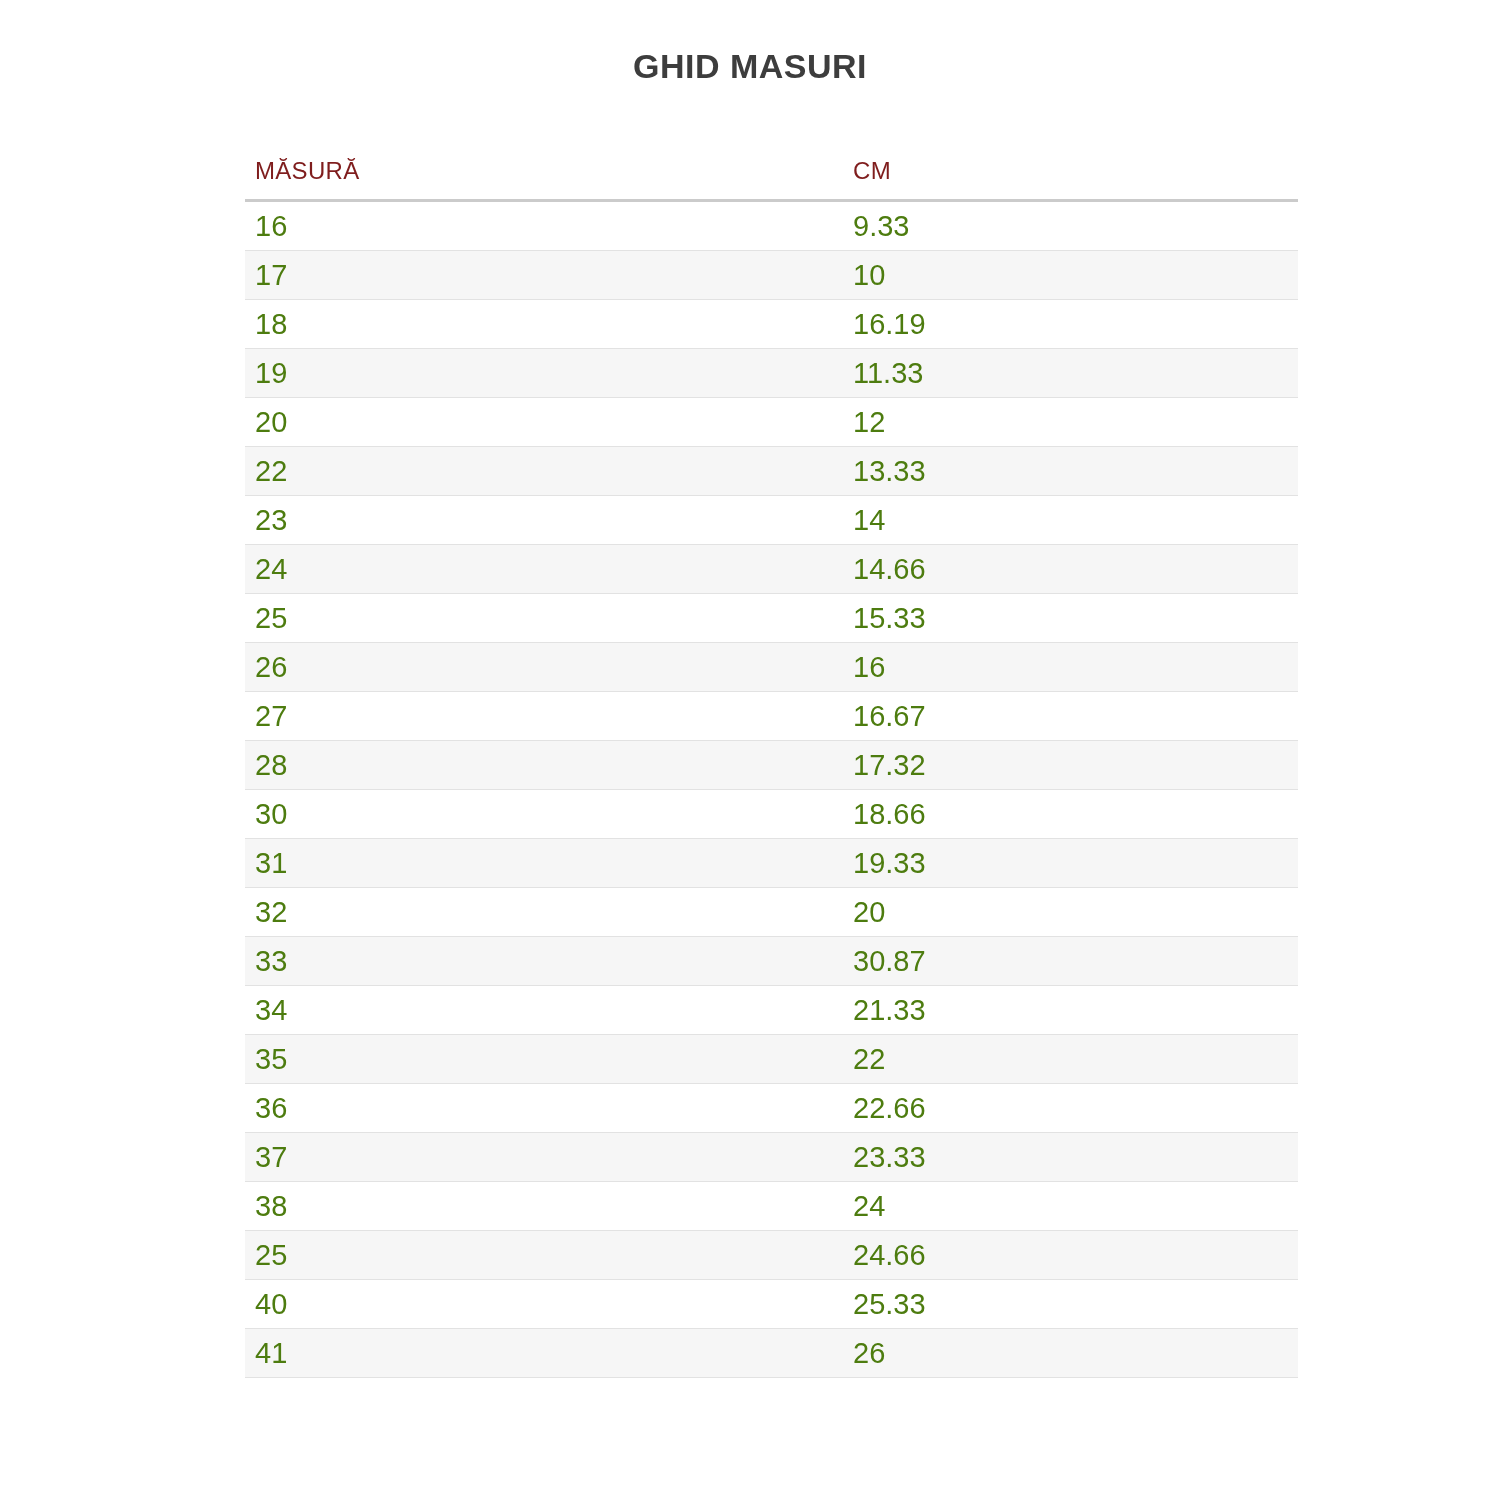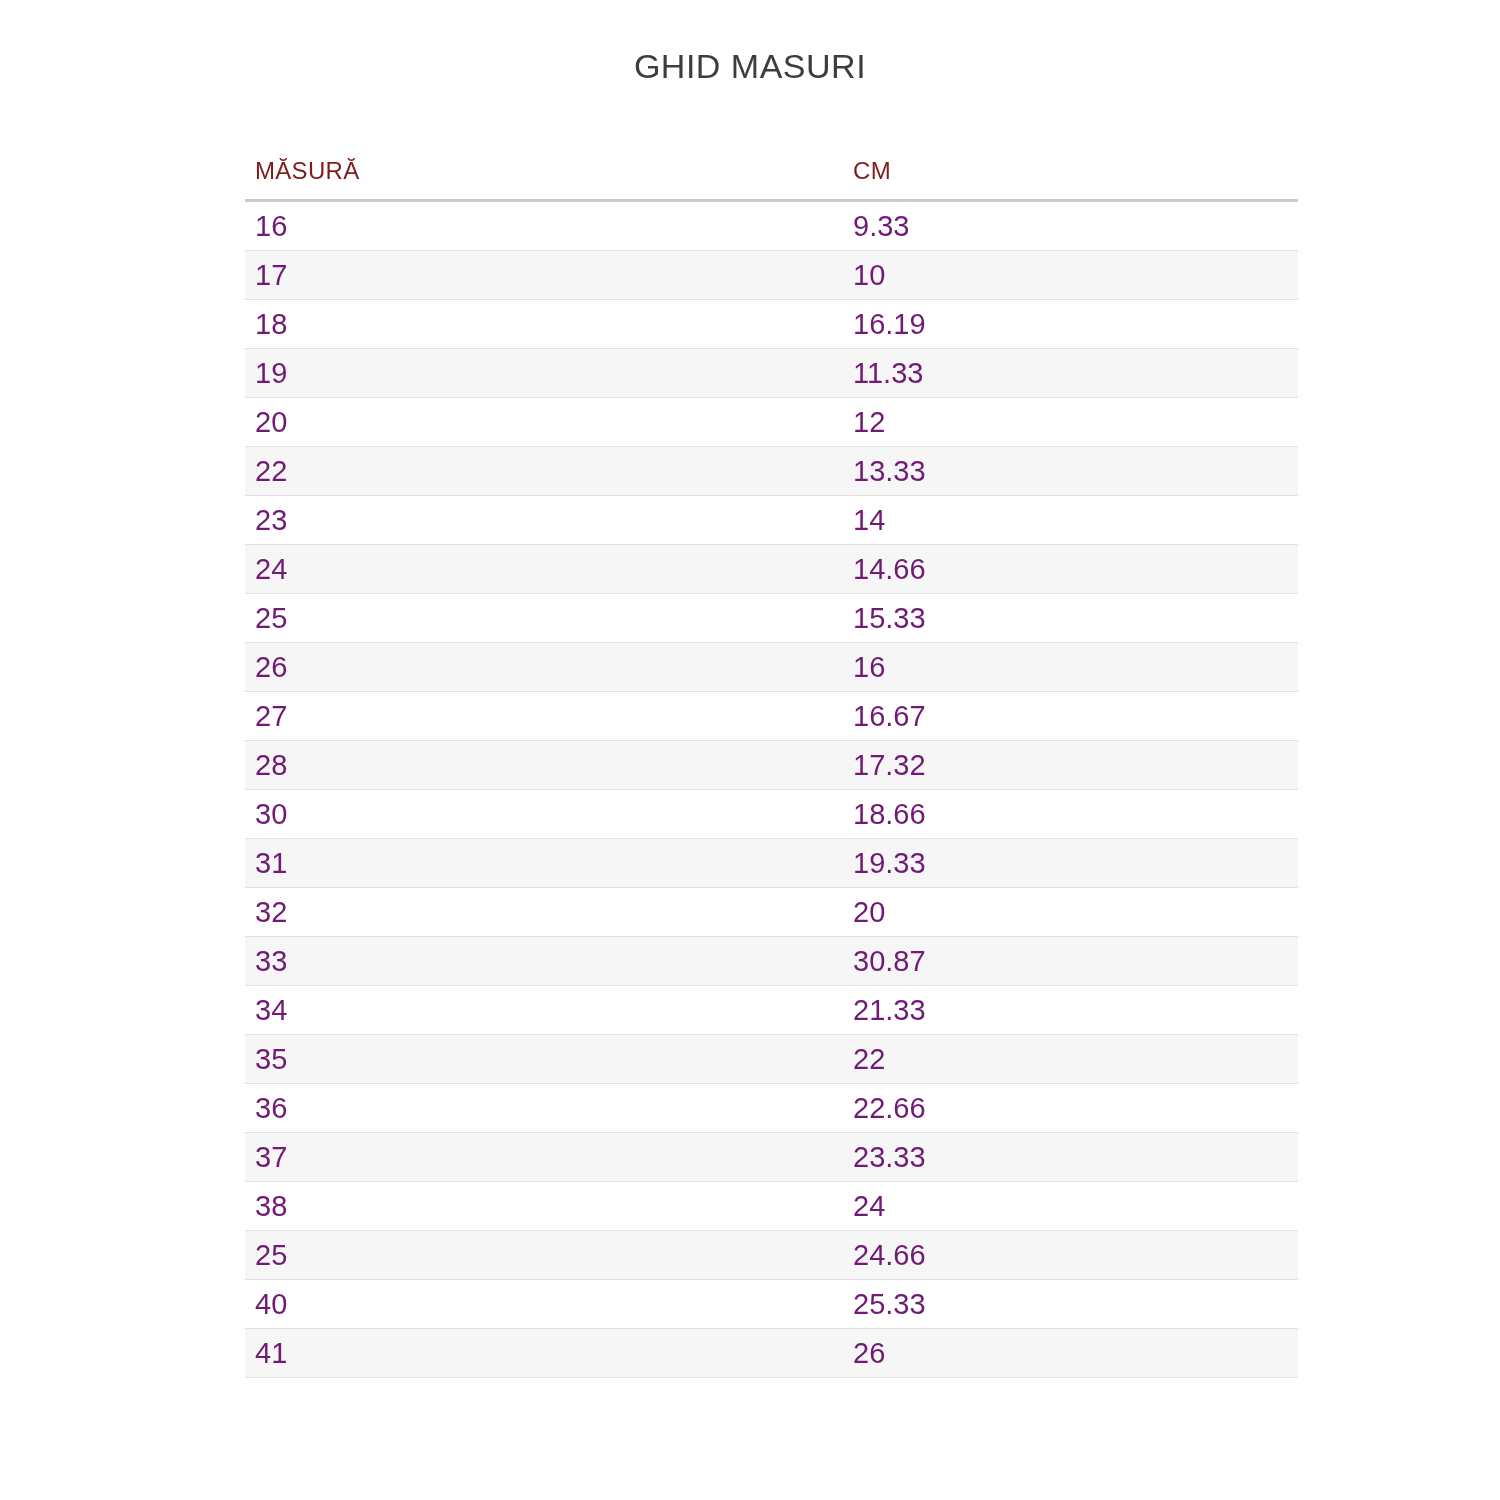--- a/index.html
+++ b/index.html
@@ -10,21 +10,21 @@
   body {
     width: 1500px;
     height: 1500px;
     overflow: hidden;
     font-family: "Liberation Sans", sans-serif;
     color: #4a4a4a;
   }
   .page-title {
     margin: 46px 0 0 0;
     font-size: 34px;
-    font-weight: 400;
+    font-weight: 700;
     line-height: 1.2;
     letter-spacing: 0.5px;
     text-align: center;
     color: #3d3d3d;
   }
   .size-table {
     border-collapse: collapse;
     table-layout: fixed;
     width: 1053px;
     margin: 64px 0 0 245px;
@@ -47,21 +47,21 @@
   .size-table tbody tr {
     border-bottom: 1px solid #e2e2e2;
   }
   .size-table tbody tr:nth-child(even) {
     background: #f6f6f6;
   }
   .size-table td {
     font-size: 29px;
     line-height: 30px;
     padding: 9px 10px;
-    color: #701a75;
+    color: #4d7c0f;
     white-space: nowrap;
   }
 </style>
 </head>
 <body>
 
 <div class="page">
 
   <h1 class="page-title">GHID MASURI</h1>
 

